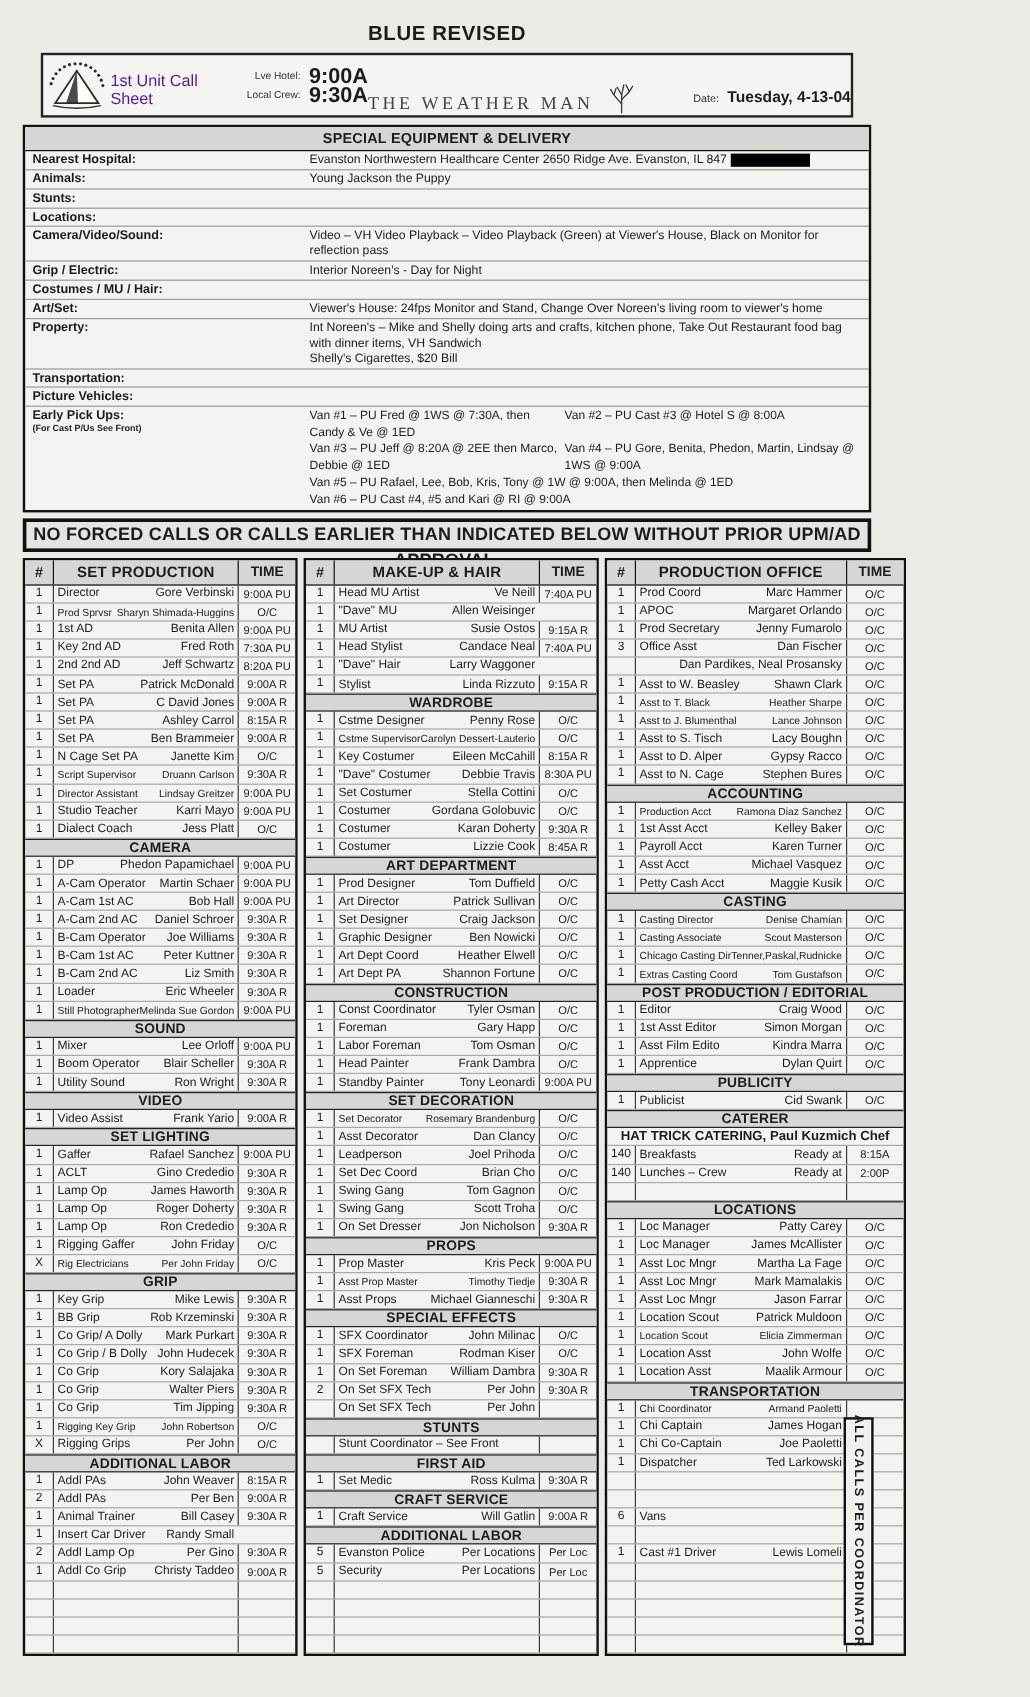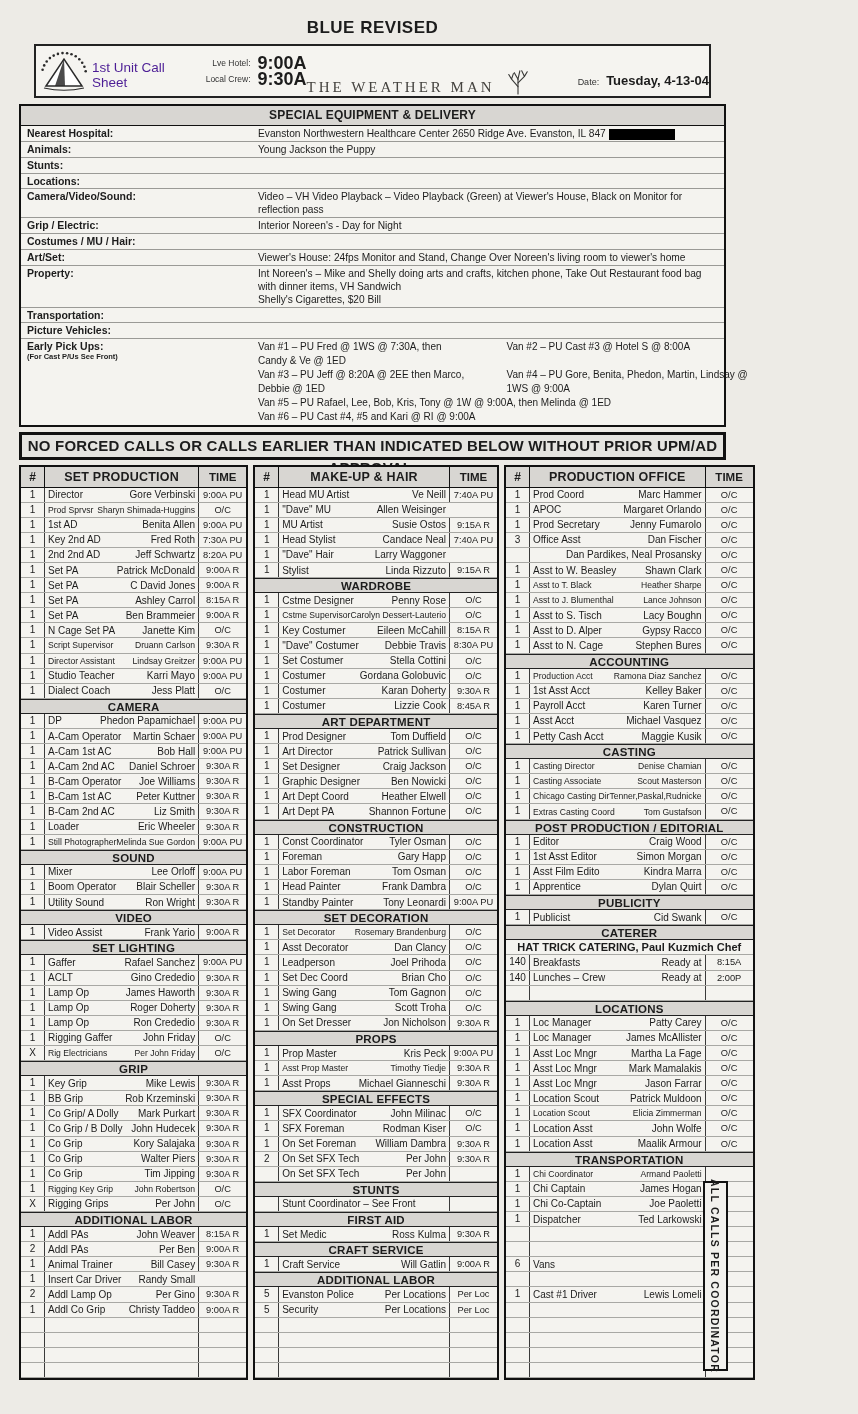--- a/index.html
+++ b/index.html
@@ -35,21 +35,21 @@
   .hb-date .val{font-weight:bold;font-size:13px;white-space:nowrap;}
   
   .special{margin-top:6px;border:2px solid #111;background:#f4f3ef;}
   .sp-title{height:19px;line-height:19px;background:#d8d6d2;border-bottom:1.5px solid #111;
     text-align:center;font-weight:bold;font-size:12px;letter-spacing:.2px;}
   .sp-row{display:flex;border-bottom:1px solid #9a9a96;min-height:14px;}
   .sp-row:last-child{border-bottom:none;}
   .sp-label{width:237px;font-weight:bold;font-size:10.5px;line-height:13.5px;padding:1px 0 0 6px;box-sizing:border-box;flex:none;}
   .sp-sub{font-size:7.5px;font-weight:bold;line-height:8px;}
   .sp-text{flex:1;font-size:10.2px;line-height:13px;padding:1px 4px 1px 0;}
-  .pu-line{display:grid;grid-template-columns:46% 54%;font-size:10px;line-height:14px;gap:36px;}
+  .pu-line{display:grid;grid-template-columns:46% 54%;font-size:10px;line-height:14px;}
   .pu-single{font-size:10px;line-height:14px;}
   .redact{display:inline-block;width:66px;height:11px;background:#000;vertical-align:middle;margin-left:3px;}
   
   .banner{margin-top:5px;border:3px solid #111;background:#e5e4e0;height:22px;line-height:22px;
     text-align:center;font-weight:bold;font-size:15px;letter-spacing:.2px;}
   
   .tables{display:flex;gap:5px;margin-top:5px;}
   .table{border:2px solid #111;background:#f4f3ef;position:relative;box-sizing:border-box;}
   .t1{width:280px;}  .t2{width:265px;}  .t3{width:270px;}
   .thead{display:flex;height:20px;background:#d8d6d2;border-bottom:1.5px solid #111;font-weight:bold;}

